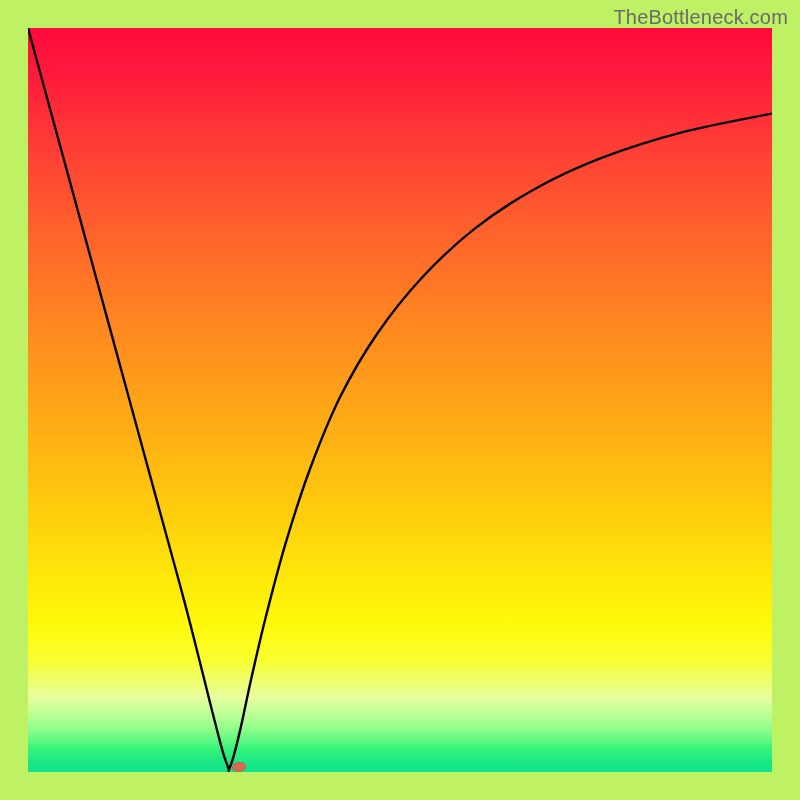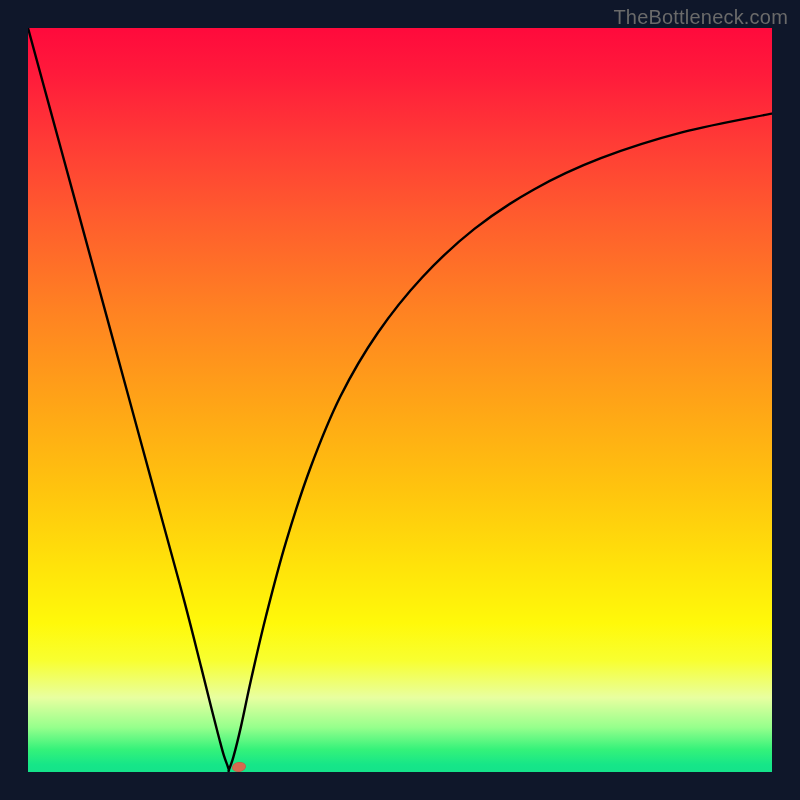--- a/index.html
+++ b/index.html
@@ -8,21 +8,21 @@
     width: 800px;
     height: 800px;
     background: #000000;
     overflow: hidden;
     font-family: Arial, Helvetica, sans-serif;
   }
   .frame {
     position: relative;
     width: 800px;
     height: 800px;
-    background: #0f172a;
+    background: #bef264;
   }
   .plot {
     position: absolute;
     left: 28px;
     top: 28px;
     width: 744px;
     height: 744px;
     
     background: linear-gradient(
       to bottom,

